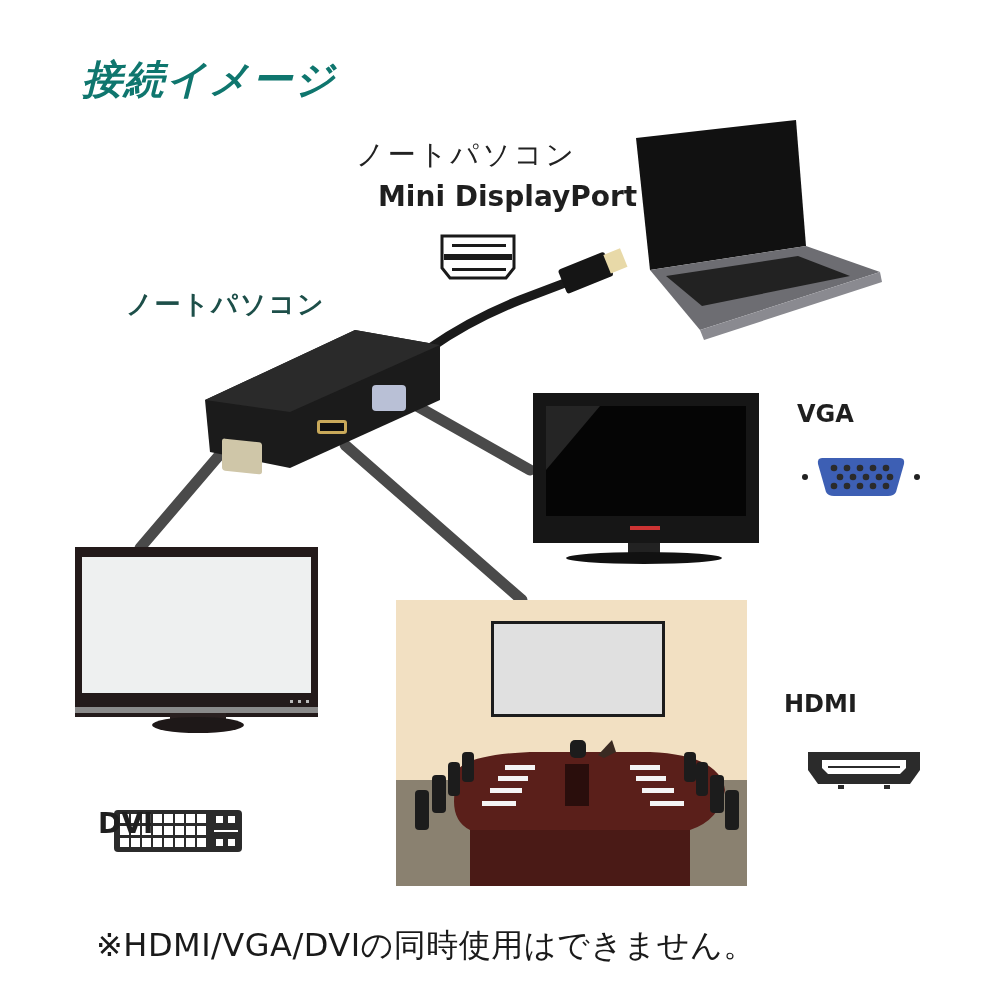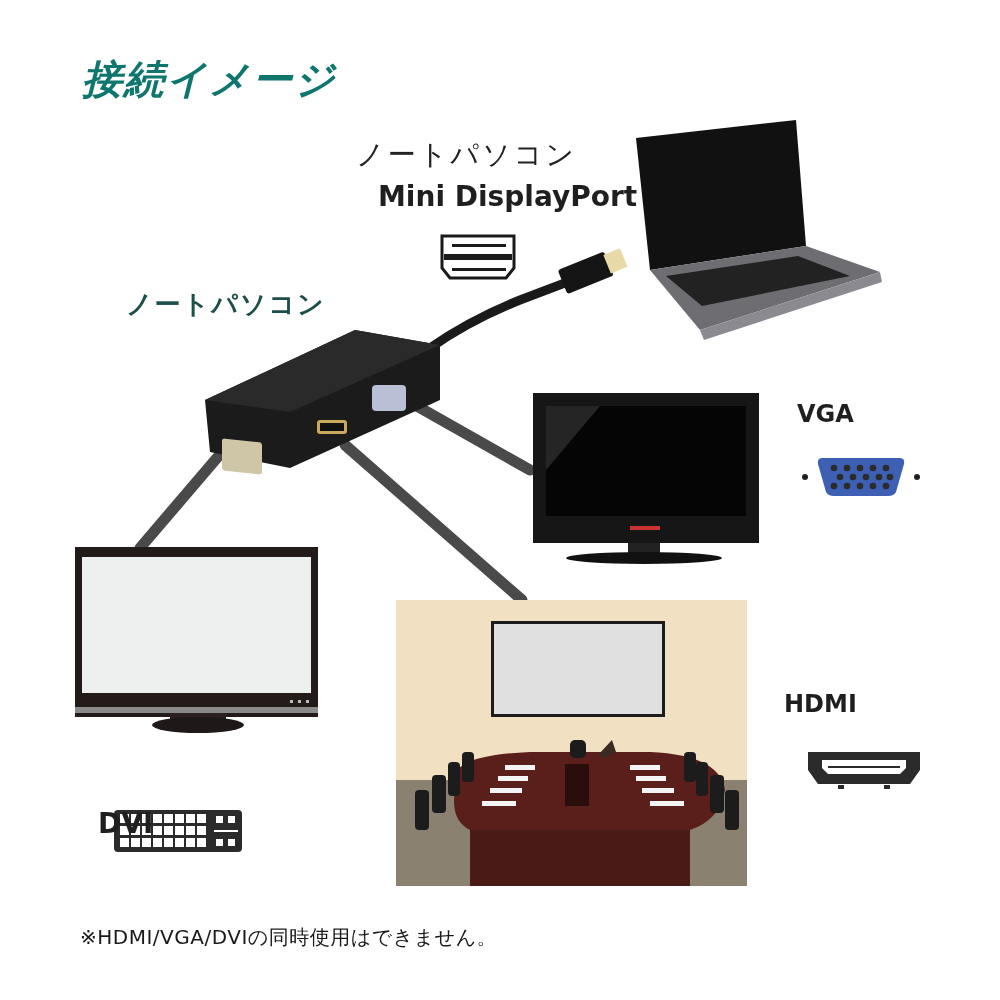--- a/index.html
+++ b/index.html
@@ -7,21 +7,21 @@
          font-family:"DejaVu Sans","Liberation Sans",sans-serif; color:#222; }
   .abs { position:absolute; }
   .title { left:82px; top:52px; font-size:40px; font-weight:bold; color:#0f766e; letter-spacing:2px;font-style:italic; }
   .lbl-bold { font-weight:bold; color:#1f1f1f; }
   .laptop-jp { left:356px; top:136px; font-size:28px; letter-spacing:3px; color:#222; }
   .mdp-label { left:378px; top:180px; font-size:28px;text-align:center; }
   .adapter-label { left:126px; top:287px; font-size:26px; font-weight:bold; color:#1d4f49; letter-spacing:2px; }
   .vga-label { left:797px; top:400px; font-size:24px; }
   .hdmi-label { left:784px; top:690px; font-size:24px; }
   .dvi-label { left:98px; top:760px; font-size:28px;margin-top:47px; }
-  .note { left:80px; top:924px; font-size:20px; color:#1a1a1a; letter-spacing:0.5px; }
+  .note { left:96px; top:924px; font-size:32px; color:#1a1a1a; letter-spacing:0.5px; }
   svg { position:absolute; left:0; top:0; }
 </style>
 </head>
 <body>
 
 <svg width="1000" height="1000" viewBox="0 0 1000 1000">
 
   <g stroke="#4a4a4a" stroke-width="11" stroke-linecap="round" fill="none">
     <line x1="228" y1="445" x2="140" y2="548"></line>
     <line x1="345" y1="445" x2="522" y2="600"></line>

